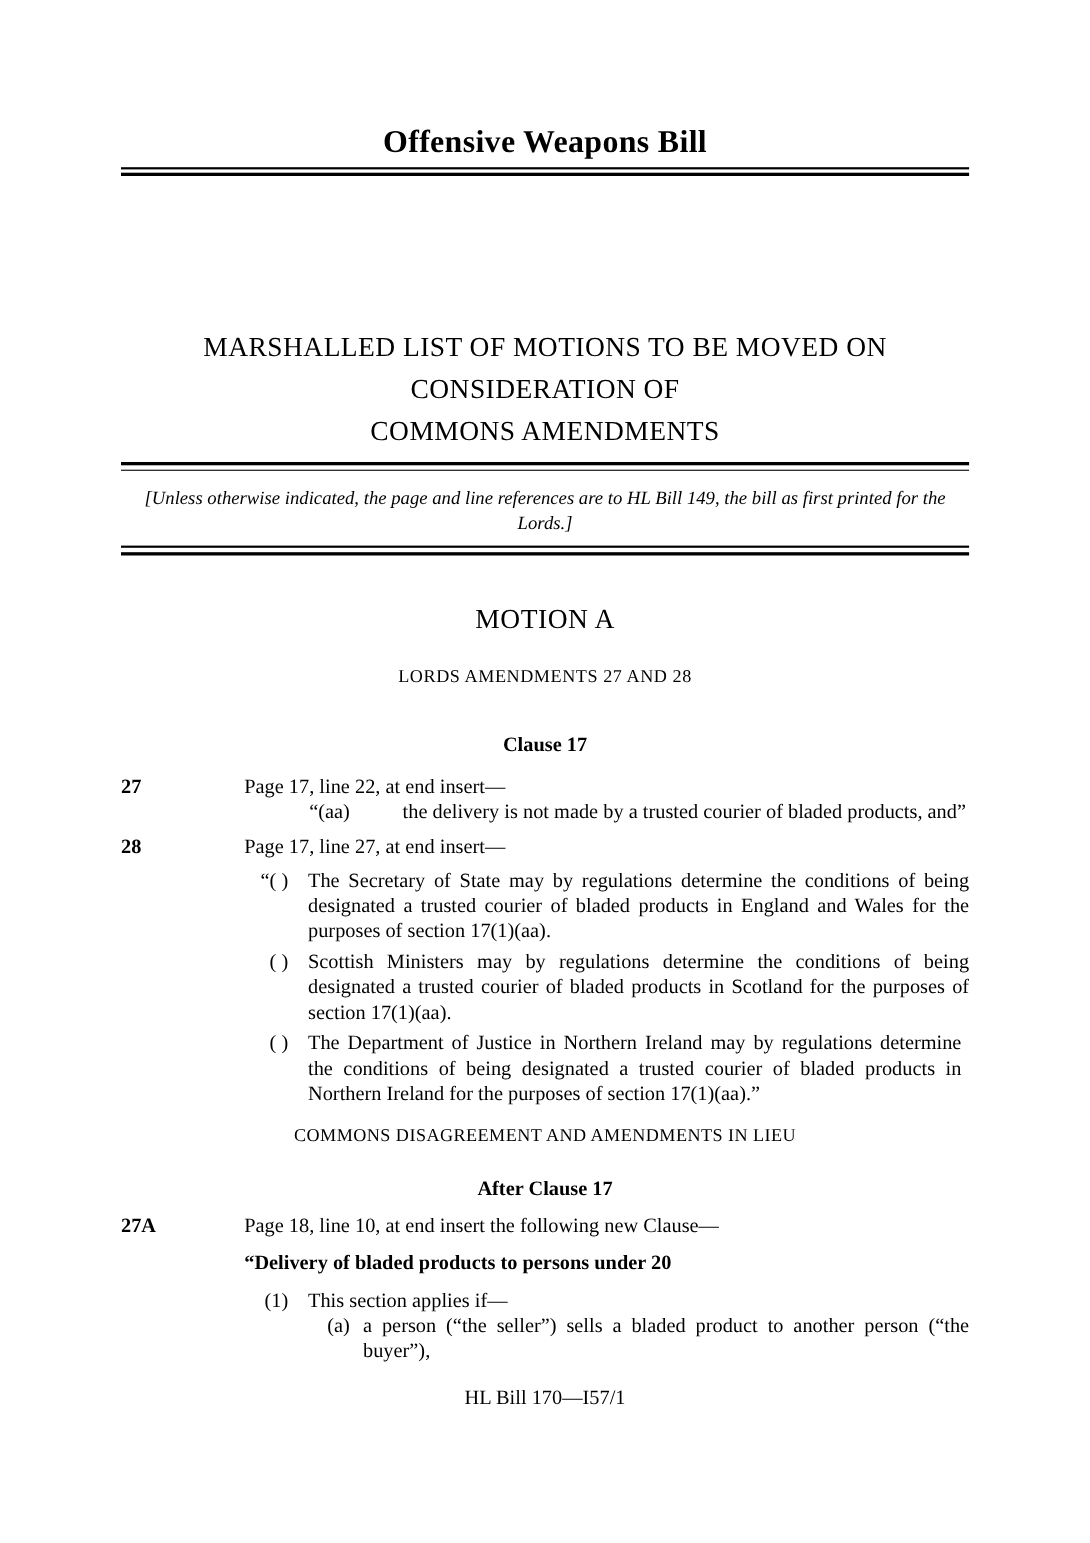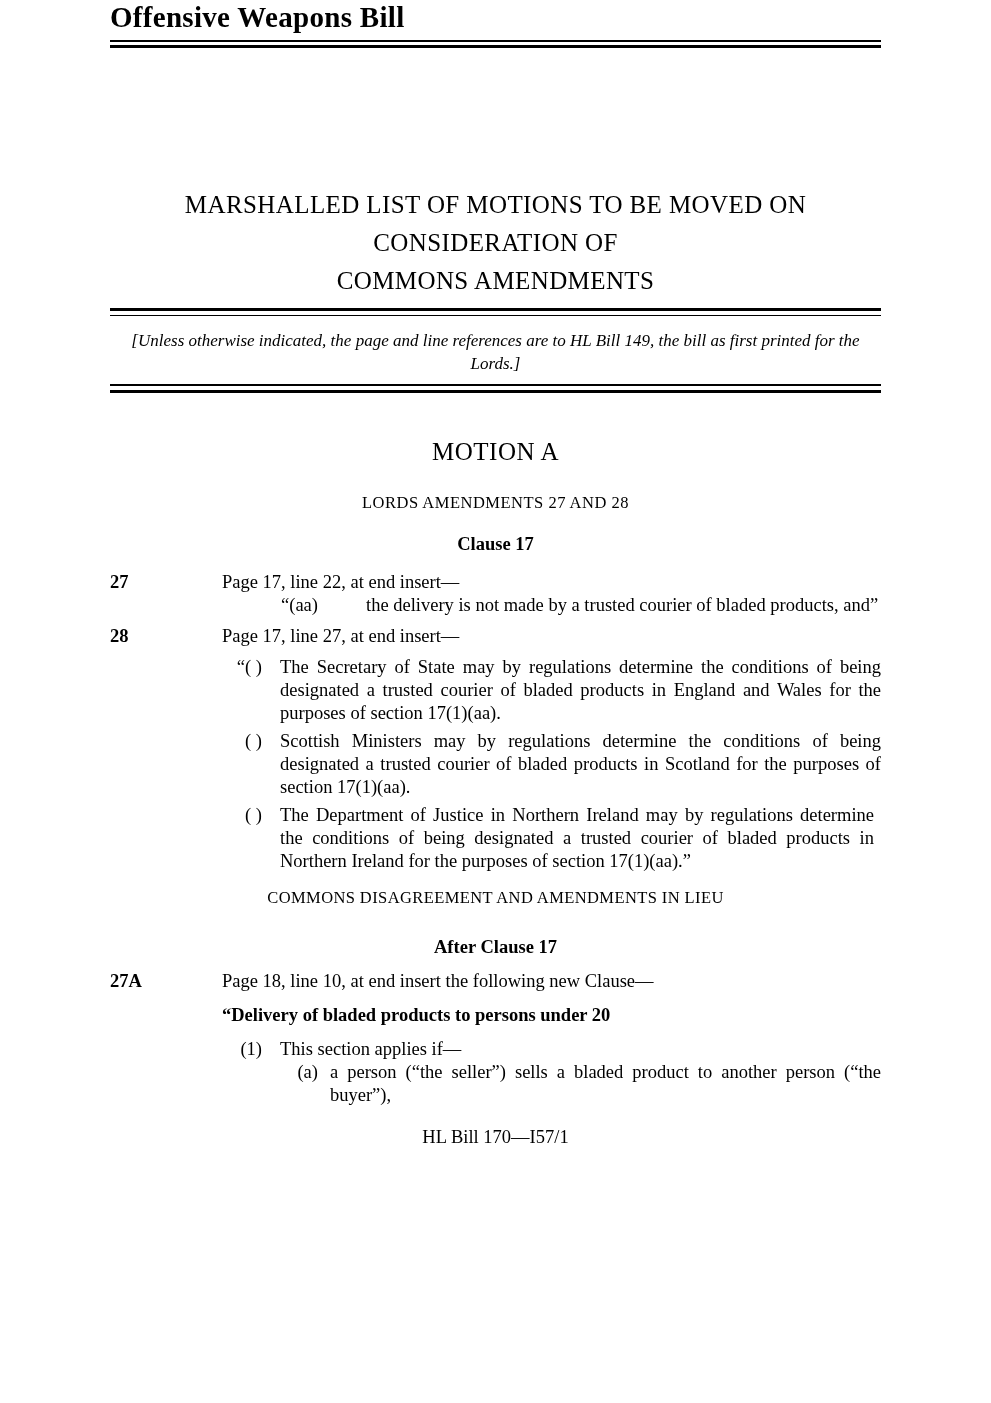--- a/index.html
+++ b/index.html
@@ -14,21 +14,22 @@
     line-height:23px;
     overflow:hidden;
   }
   .content{
     position:absolute;
     left:110px; top:0;
     width:771px;
   }
   
   .bill-title{
-    text-align:left;
+    margin-top:112px;
+    text-align:center;
     font-size:29px;
     line-height:34px;
     font-weight:bold;
     letter-spacing:.3px;
   }
   .title-rule{margin-top:6px;}
   .rl{background:#000;}
   .rl-thin{height:1.5px;}
   .rl-thick{height:3px;}
   .title-rule .rl-thin{margin-bottom:3px;}
@@ -66,21 +67,21 @@
     font-size:16.5px;
     line-height:20px;
     letter-spacing:.5px;
   }
   .clause-head{
     text-align:center;
     font-weight:bold;
     font-size:18.5px;
     line-height:22px;
   }
-  .clause-head.c17{margin-top:20px;text-align:center;}
+  .clause-head.c17{margin-top:42px;text-align:center;}
   .clause-head.after17{margin-top:28px;}
   
   .amend{display:flex;align-items:flex-start;}
   .amend.a27{margin-top:16px;}
   .amend.a28{margin-top:8px;}
   .amend.a27A{margin-top:12px;}
   .anum{
     width:112px;
     flex:0 0 112px;
     font-weight:bold;

